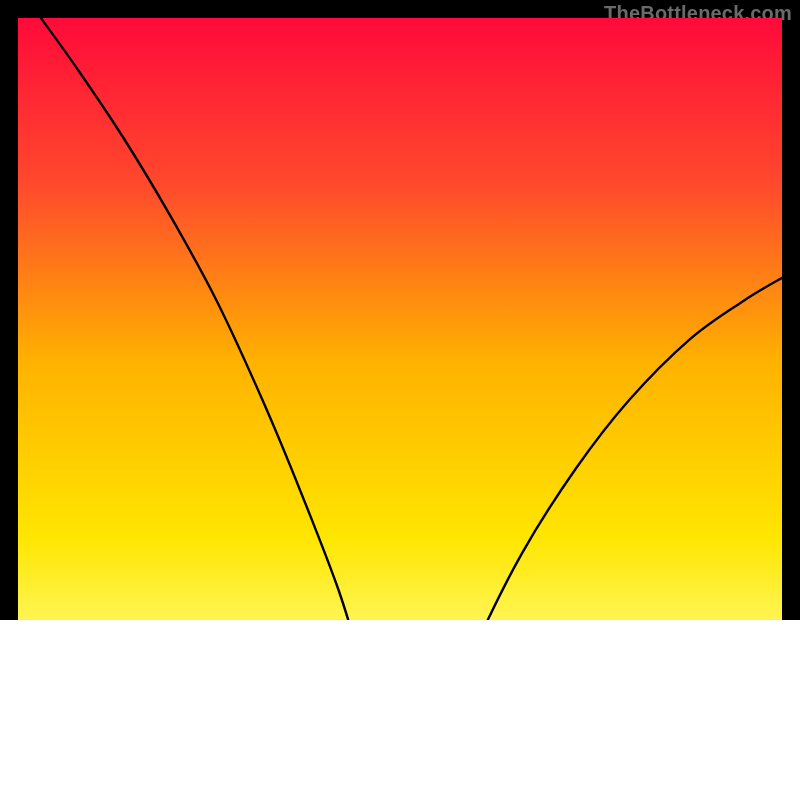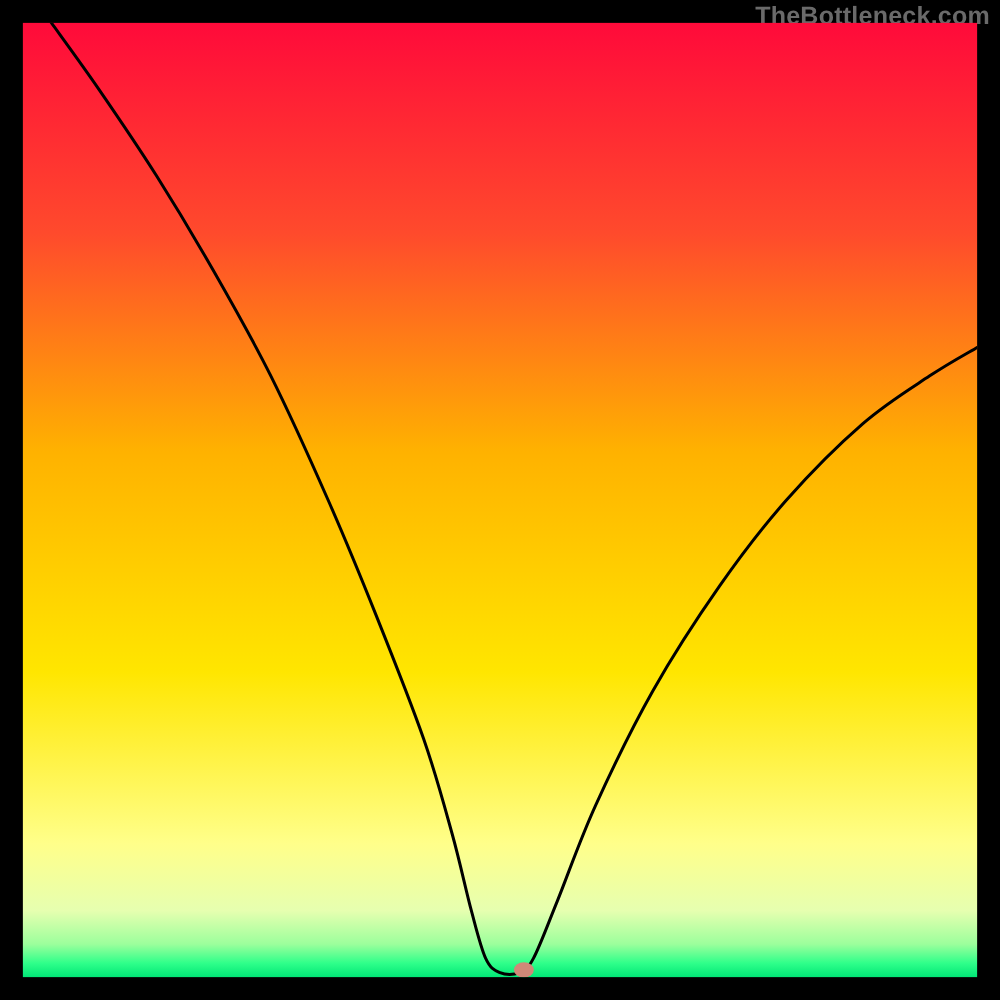--- a/index.html
+++ b/index.html
@@ -3,21 +3,21 @@
 <meta charset="utf-8">
 <style>
   body {
     margin: 0;
     padding: 0;
     background: #fff;
   }
   .container {
     position: relative;
     width: 800px;
-    height: 800px;
+    height: 620px;
     background: #000;
   }
   .plot-area {
     position: absolute;
     left: 18px;
     top: 18px;
     width: 764px;
     height: 764px;
     overflow: hidden;
   }

